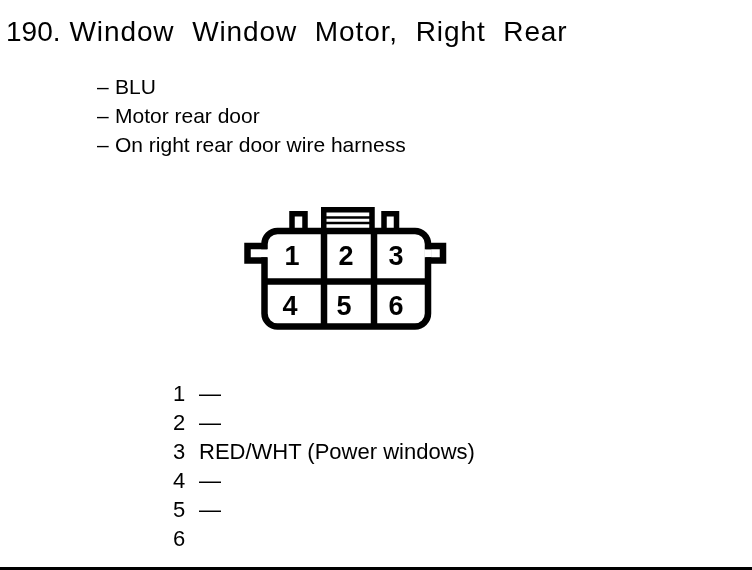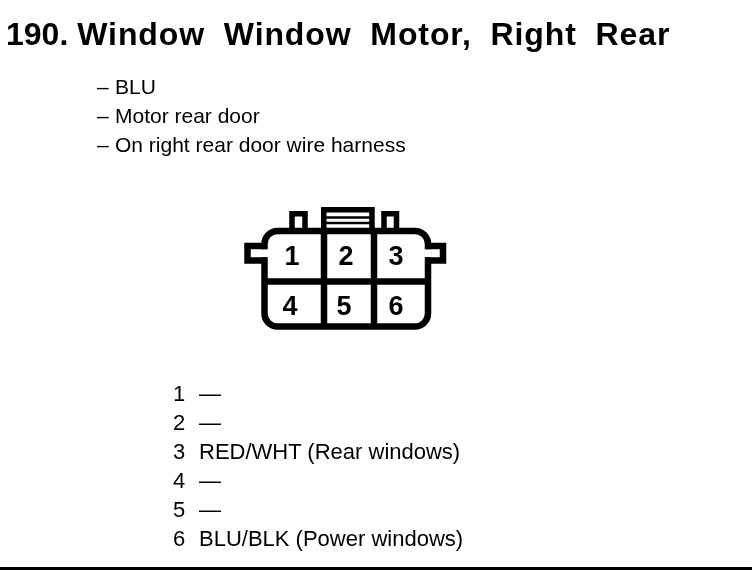--- a/index.html
+++ b/index.html
@@ -11,22 +11,22 @@
     color: #000000;
     font-family: "Liberation Sans", sans-serif;
     overflow: hidden;
   }
   .heading {
     position: absolute;
     left: 6px;
     top: 16px;
     display: flex;
     gap: 9px;
-    font-size: 32px;
-    font-weight: bold;
+    font-size: 28px;
+    font-weight: normal;
     white-space: nowrap;
   }
   .heading .num { flex: 0 0 auto; }
   .heading .title { letter-spacing: 0.9px; word-spacing: 9px; }
 
   .details {
     position: absolute;
     left: 97px;
     top: 72px;
     font-size: 21px;
@@ -132,31 +132,30 @@
     <div class="pin-row">
       <span class="pin-num">1</span>
       <span class="pin-wire">—</span>
     </div>
     <div class="pin-row">
       <span class="pin-num">2</span>
       <span class="pin-wire">—</span>
     </div>
     <div class="pin-row">
       <span class="pin-num">3</span>
-      <span class="pin-wire">RED/WHT (Rear windows)</span>
+      <span class="pin-wire">RED/WHT (Power windows)</span>
     </div>
     <div class="pin-row">
       <span class="pin-num">4</span>
       <span class="pin-wire">—</span>
     </div>
     <div class="pin-row">
       <span class="pin-num">5</span>
       <span class="pin-wire">—</span>
     </div>
     <div class="pin-row">
       <span class="pin-num">6</span>
-      <span class="pin-wire">BLU/BLK (Power windows)</span>
     </div>
   </div>
 
   <div class="bottom-rule"></div>
 
 </div>
 
 </body></html>

